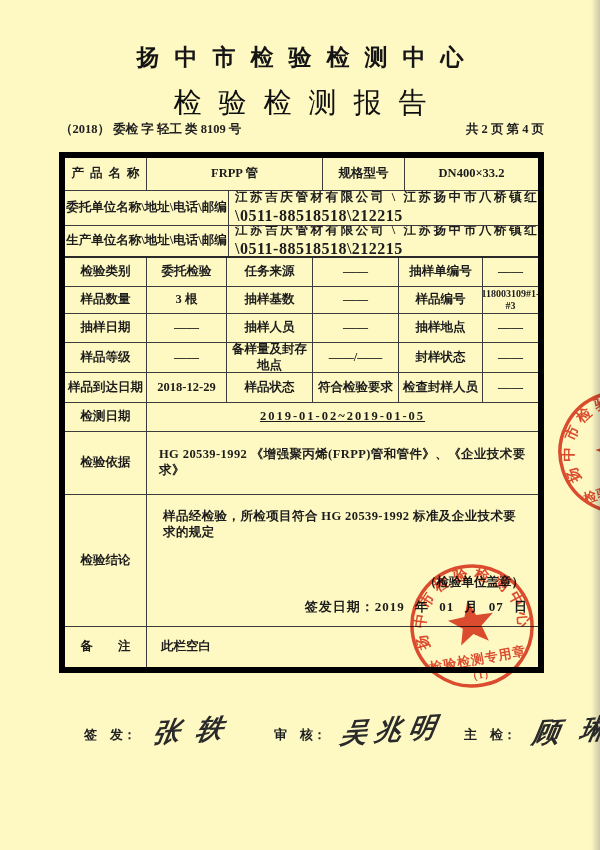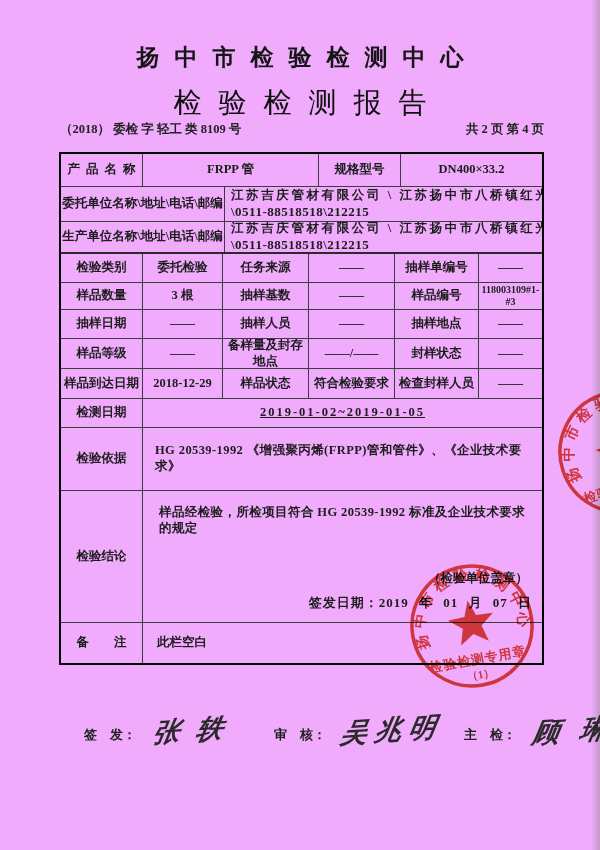--- a/index.html
+++ b/index.html
@@ -4,21 +4,21 @@
 <style>
   * { margin:0; padding:0; box-sizing:border-box; }
   html,body { width:600px; height:850px; }
   body{
     font-family:"Liberation Serif","DejaVu Serif",serif;
     color:#1f1f1f;
     background:#ffffff;
   }
   .paper{
     position:relative; width:600px; height:850px;
-    background:#f0abfc; overflow:hidden;
+    background:#fef9c3; overflow:hidden;
   }
   .scan-edge{
     position:absolute; right:0; top:0; width:9px; height:100%;
     background:linear-gradient(to right, rgba(130,128,124,0), rgba(128,126,122,.40));
   }
   
   .org-title{
     position:absolute; top:42px; left:0; width:100%;
     text-align:center; font-size:23px; font-weight:bold;
     letter-spacing:15px; text-indent:15px; color:#151515;
@@ -29,21 +29,21 @@
     letter-spacing:17px; text-indent:17px; color:#101010;
   }
   .meta-row{
     position:absolute; top:121px; left:60px; width:484px;
     display:flex; justify-content:space-between; align-items:flex-end;
     font-size:12.5px; font-weight:600; color:#222;
   }
   
   .rpt-table{
     position:absolute; top:152px; left:59px; width:485px;
-    border:2px solid #000000; background:transparent;
+    border:6px solid #000000; background:transparent;
   }
   .trow{ display:flex; border-bottom:1px solid #3c3c3c; }
   .trow.thick{ border-bottom-width:2px; border-bottom-color:#2a2a2a; }
   .trow:last-child{ border-bottom:none; }
   .cell{
     display:flex; align-items:center; justify-content:center;
     border-right:1px solid #3c3c3c;
     font-size:12.5px; font-weight:600; color:#1c1c1c;
     text-align:center; line-height:1.25; overflow:hidden;
   }
@@ -55,21 +55,21 @@
   .r9{height:30px}.r10{height:29px}.r11{height:63px}.r12{height:132px}
   .r13{height:40px}
   
   .c82{width:82px}.c176{width:176px}.c80{width:80px}.c86{width:86px}
   .c84{width:84px}.c164{width:164px}.cfill{flex:1}
   .sp6{letter-spacing:6px; text-indent:6px;}
   .sp2{letter-spacing:2px;text-decoration:underline;}
   .small{font-size:10px; letter-spacing:0;}
   .addr{ flex-direction:column; align-items:flex-start; justify-content:center; padding:2px 6px; }
   .addr .l1{ font-size:12.5px; letter-spacing:2.6px; white-space:nowrap; }
-  .addr .l2{ font-size:13px; letter-spacing:.5px; }
+  .addr .l2{ font-size:16px; letter-spacing:.5px; }
   .basis-val{ justify-content:flex-start; text-align:left; padding:0 12px; letter-spacing:.4px; }
   
   .concl{ position:relative; display:block; padding:14px 14px 0 16px; text-align:left; }
   .concl .concl-text{ font-size:12.5px; font-weight:600; letter-spacing:.4px; }
   .stamp-note{
     position:absolute; right:14px; top:80px; font-size:12.5px; font-weight:600;
   }
   .issue-line{
     position:absolute; right:10px; top:104px; font-size:13px; font-weight:600;
     letter-spacing:1px; word-spacing:6px;

